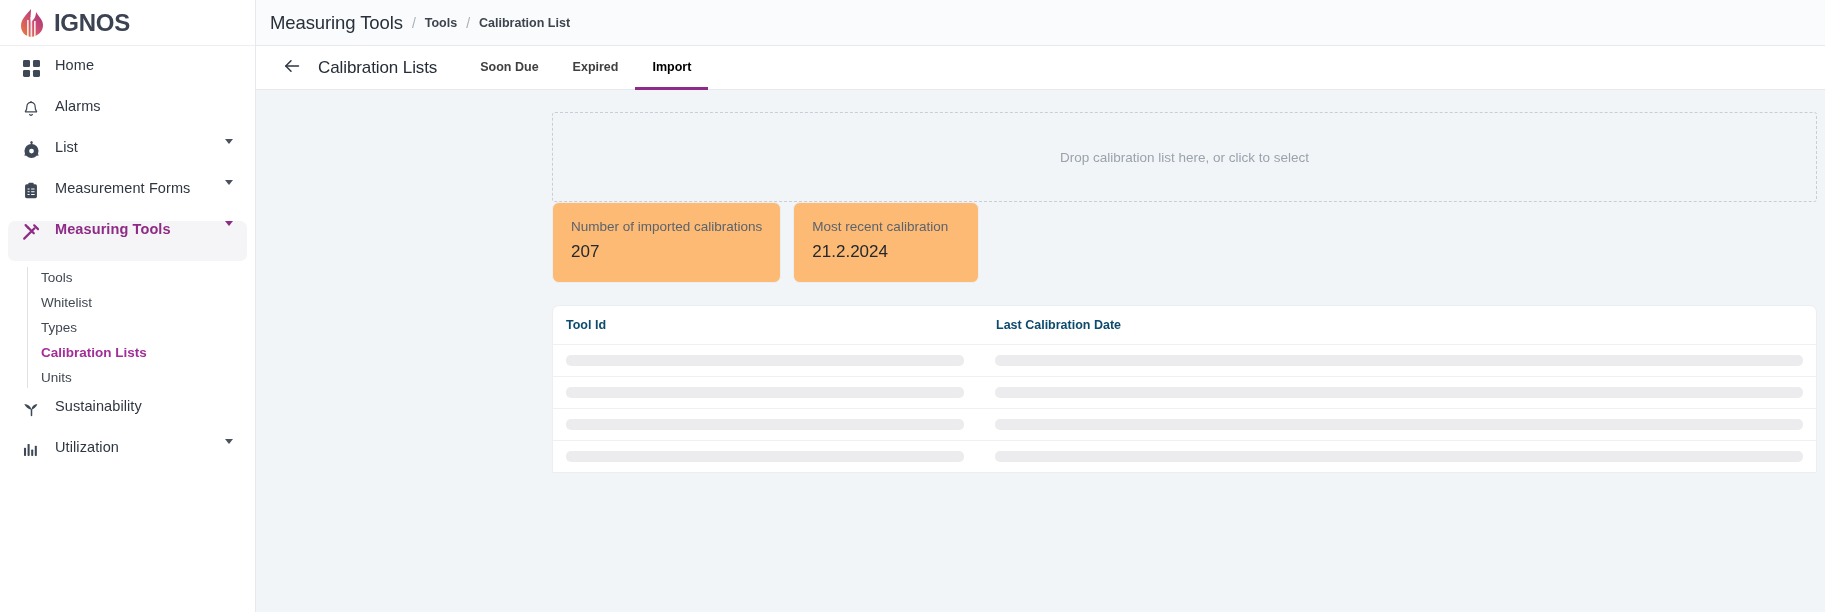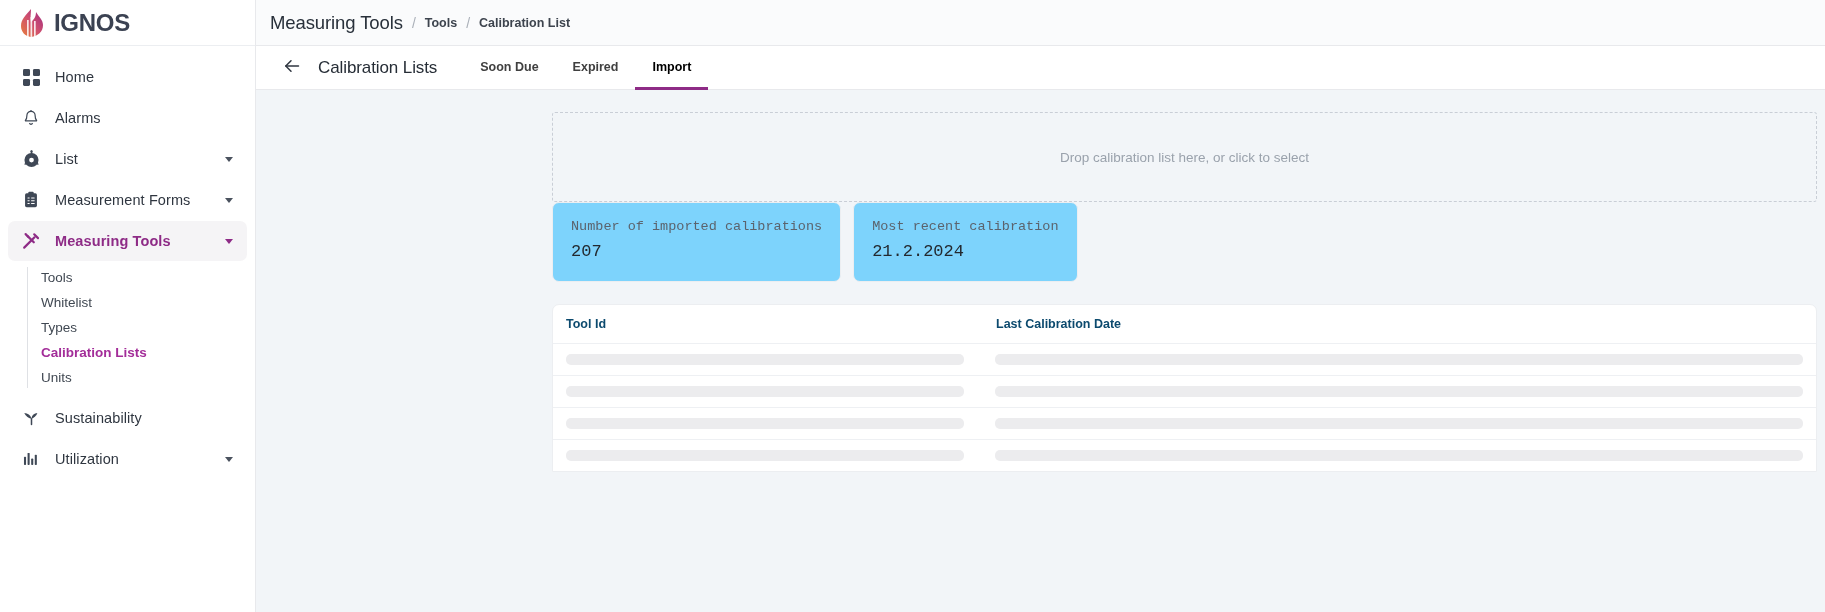--- a/index.html
+++ b/index.html
@@ -27,21 +27,21 @@
     border-bottom: 1px solid #eceef1;
   }
   .brand-logo { width: 28px; height: 30px; margin-right: 8px; flex: none; }
   .brand-name {
     font-size: 24px; font-weight: bold; color: #3b4252;
     letter-spacing: -0.3px; line-height: 1;
   }
   .nav { padding-top: 10px; flex: 1; overflow: hidden; }
 
   .nav-item {
-    display: flex; align-items: center;
+    display: flex; 
     height: 40px; margin: 1px 8px;
     padding-left: 12px; border-radius: 7px;
     cursor: pointer; position: relative;
   }
   .nav-item .ic {
     width: 22px; height: 22px; flex: none;
     display: flex; align-items: center; justify-content: center;
     color: #3f4856; margin-right: 13px;
   }
   .nav-item .lbl {
@@ -132,24 +132,23 @@
   }
   .dropzone-text { font-size: 13.5px; color: #9aa2ac; }
 
   .section-title {
     font-size: 17px; color: #28303a;
     margin: 26px 0 14px 0; letter-spacing: -0.1px;
   }
 
   .cards { display: flex; gap: 12px; }
   .stat-card {
-    background: #7dd3fc; border: 1px solid #eceef1;
+    background: #fdba74; border: 1px solid #eceef1;
     border-radius: 7px; padding: 16px 18px 20px 18px;
     min-width: 186px;
-    font-family: Liberation Mono, monospace;
   }
   .stat-label { font-size: 13.5px; color: #5b636d; margin-bottom: 8px; }
   .stat-value { font-size: 17px; color: #23292f; }
 
   .table-card {
     background: #ffffff; border: 1px solid #eceef1;
     border-top-left-radius: 7px; border-top-right-radius: 7px;
     margin-top: 22px; overflow: hidden;
   }
   .thead { display: flex; height: 38px; align-items: center; }

